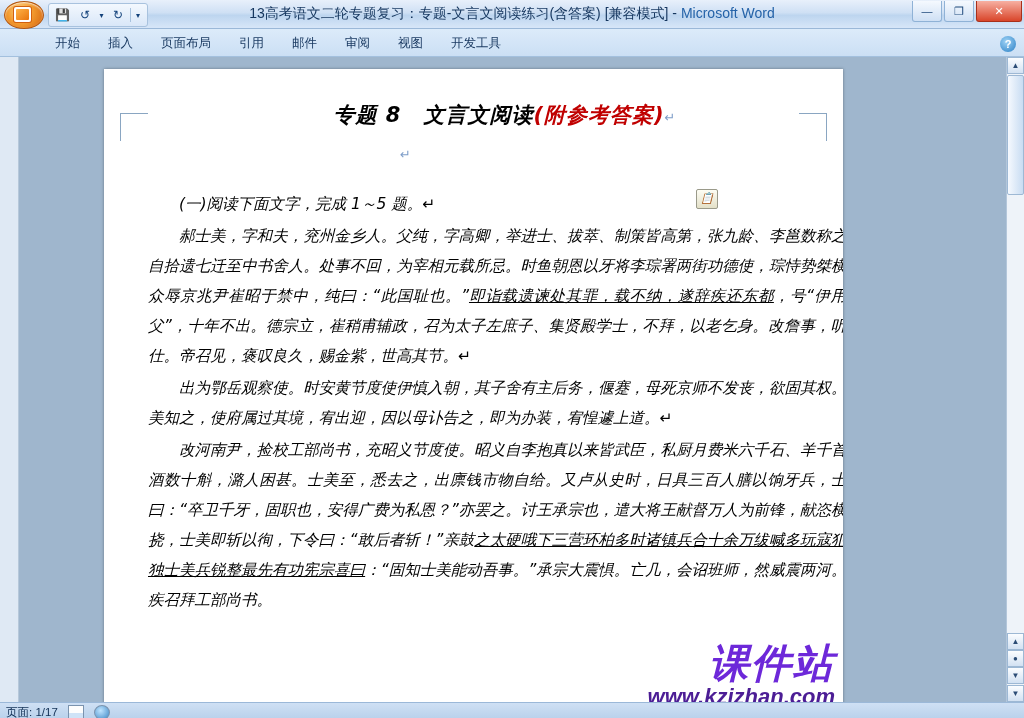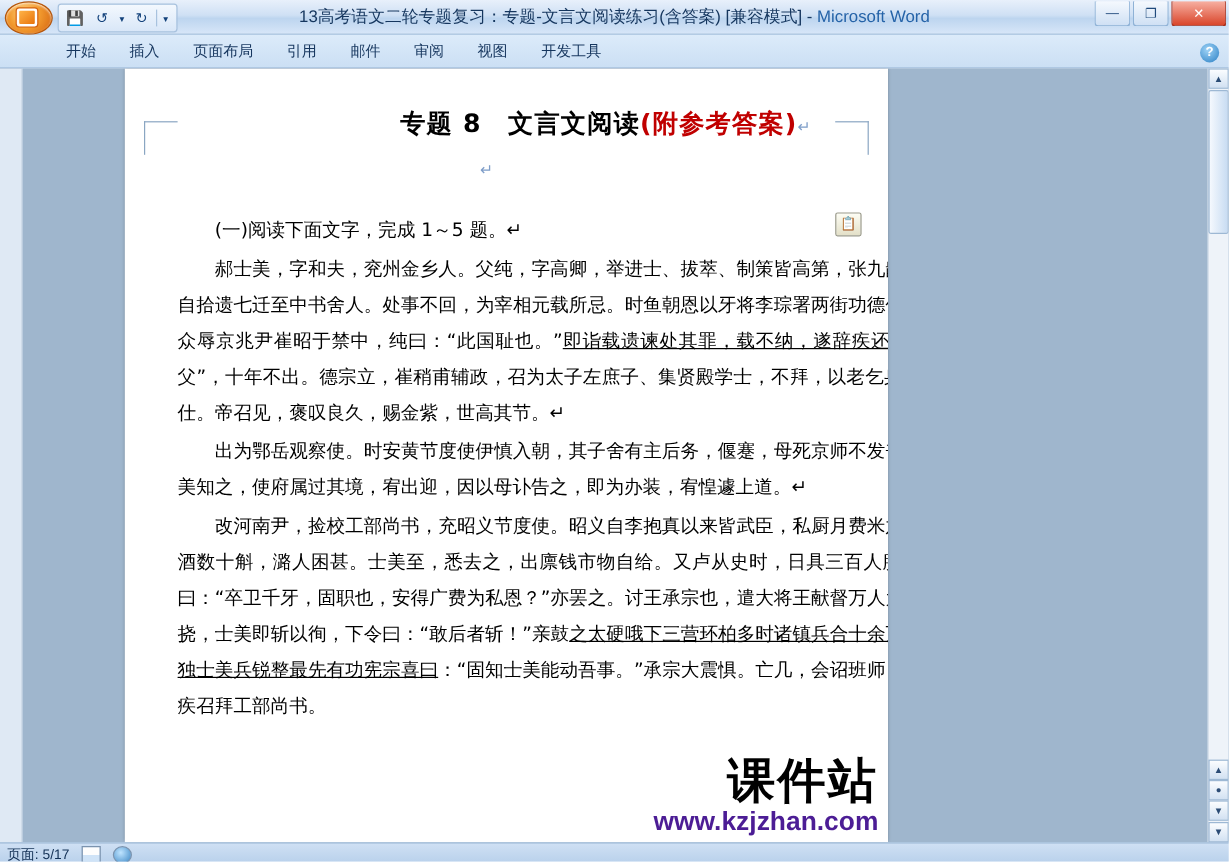--- a/index.html
+++ b/index.html
@@ -175,26 +175,27 @@
     left: 0;
     top: 0;
     width: 18px;
     height: 645px;
     background: #dfe9f4;
     border-right: 1px solid #b6c8da;
   }
   .page {
     position: absolute;
     left: 104px;
-    top: 0;
-    width: 636px;
+    top: 12px;
+    width: 739px;
     height: 645px;
     background: #ffffff;
     box-shadow: 0 0 3px rgba(0,0,0,0.35);
     overflow: hidden;
+    font-style: italic;
   }
   .page-margin-mark {
     position: absolute;
     width: 28px;
     height: 1px;
     background: #8aa6c2;
   }
   .page-margin-mark.v {
     width: 1px;
     height: 28px;
@@ -257,21 +258,21 @@
   .watermark {
     position: absolute;
     right: 8px;
     bottom: 4px;
     text-align: right;
     pointer-events: none;
   }
   .wm-cn {
     font-size: 40px;
     font-weight: bold;
-    color: #000000;
+    color: #6d28d9;
     text-shadow: 2px 2px 0 #fff, -1px -1px 0 #fff, 1px -1px 0 #fff, -1px 1px 0 #fff;
     letter-spacing: 2px;
     line-height: 42px;
   }
   .wm-url {
     font-size: 22px;
     font-weight: bold;
     color: #4c1d95;
     text-shadow: 1px 1px 0 #fff, -1px -1px 0 #fff;
     letter-spacing: 0px;
@@ -436,18 +437,18 @@
       <div class="vs-btn">▲</div>
       <div class="vs-thumb"></div>
       <div class="vs-extra" style="bottom:52px;">▲</div>
       <div class="vs-extra" style="bottom:35px;">●</div>
       <div class="vs-extra" style="bottom:18px;">▼</div>
       <div class="vs-extra" style="bottom:0px;">▼</div>
     </div>
   </div>
 
   <div class="statusbar">
-    <span>页面: 5/17</span>
+    <span>页面: 1/17</span>
     <span class="status-icon book"></span>
     <span class="status-icon globe"></span>
   </div>
 
 </div>
 
 </body></html>

